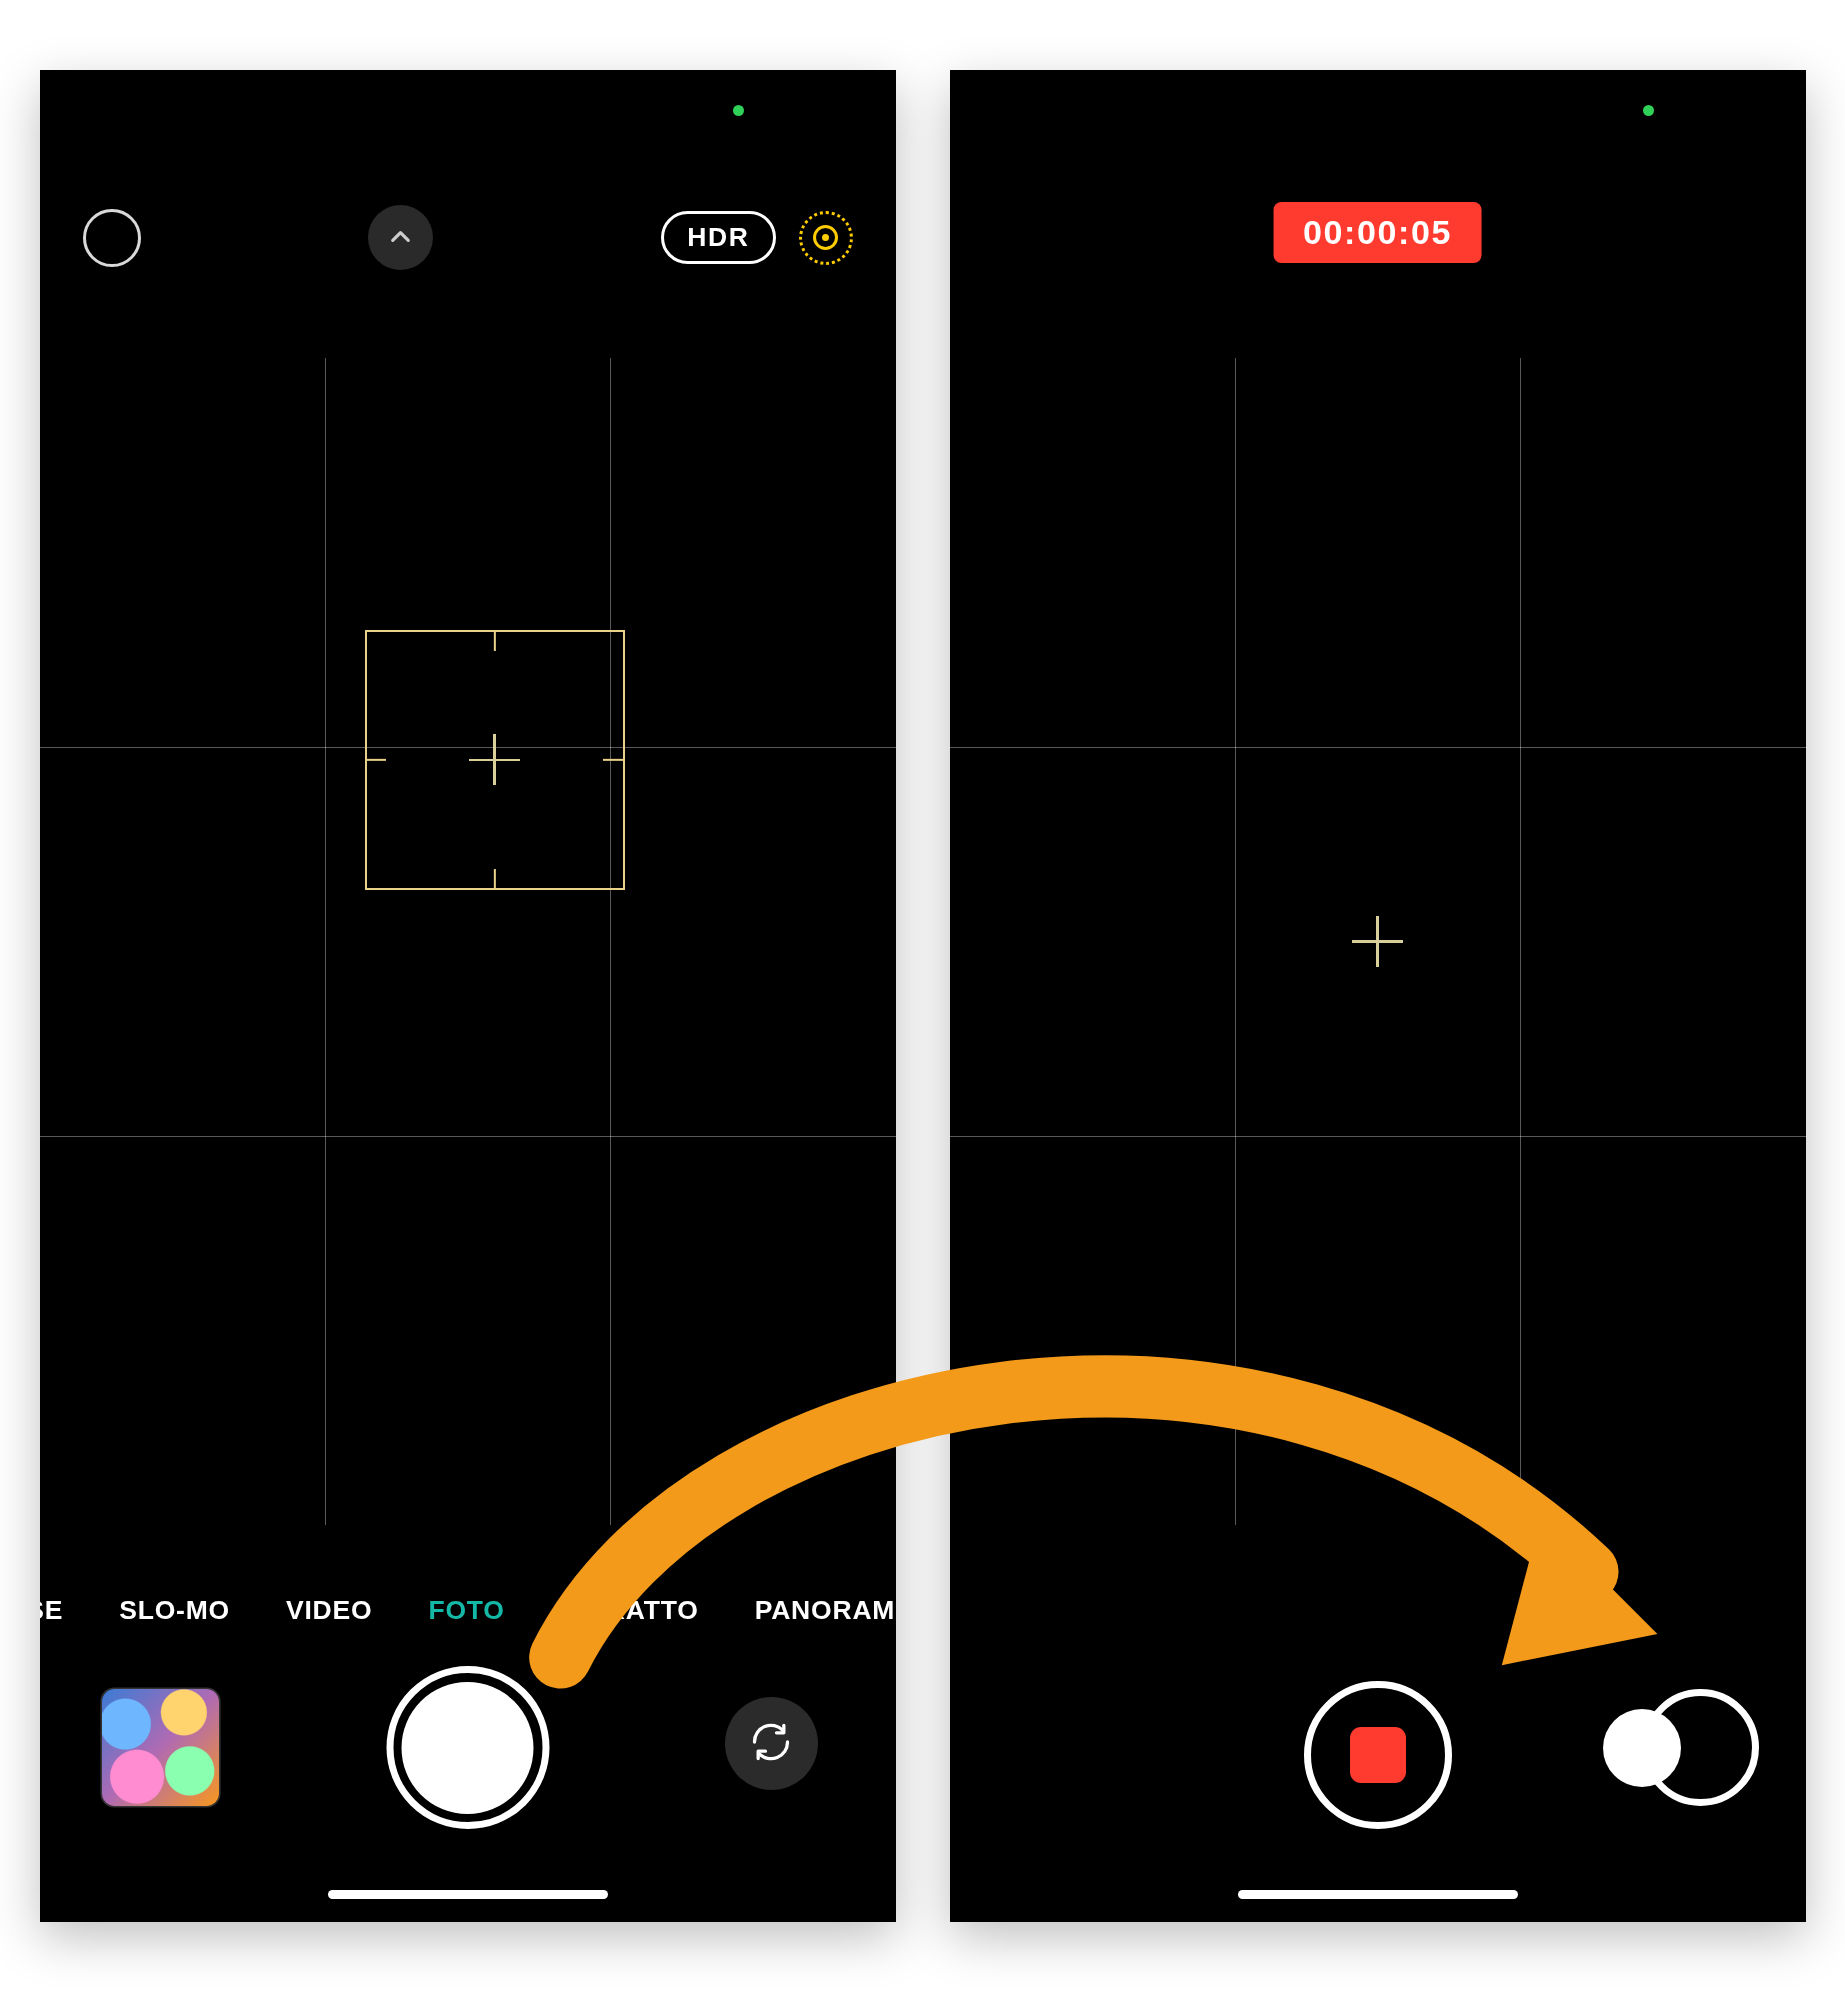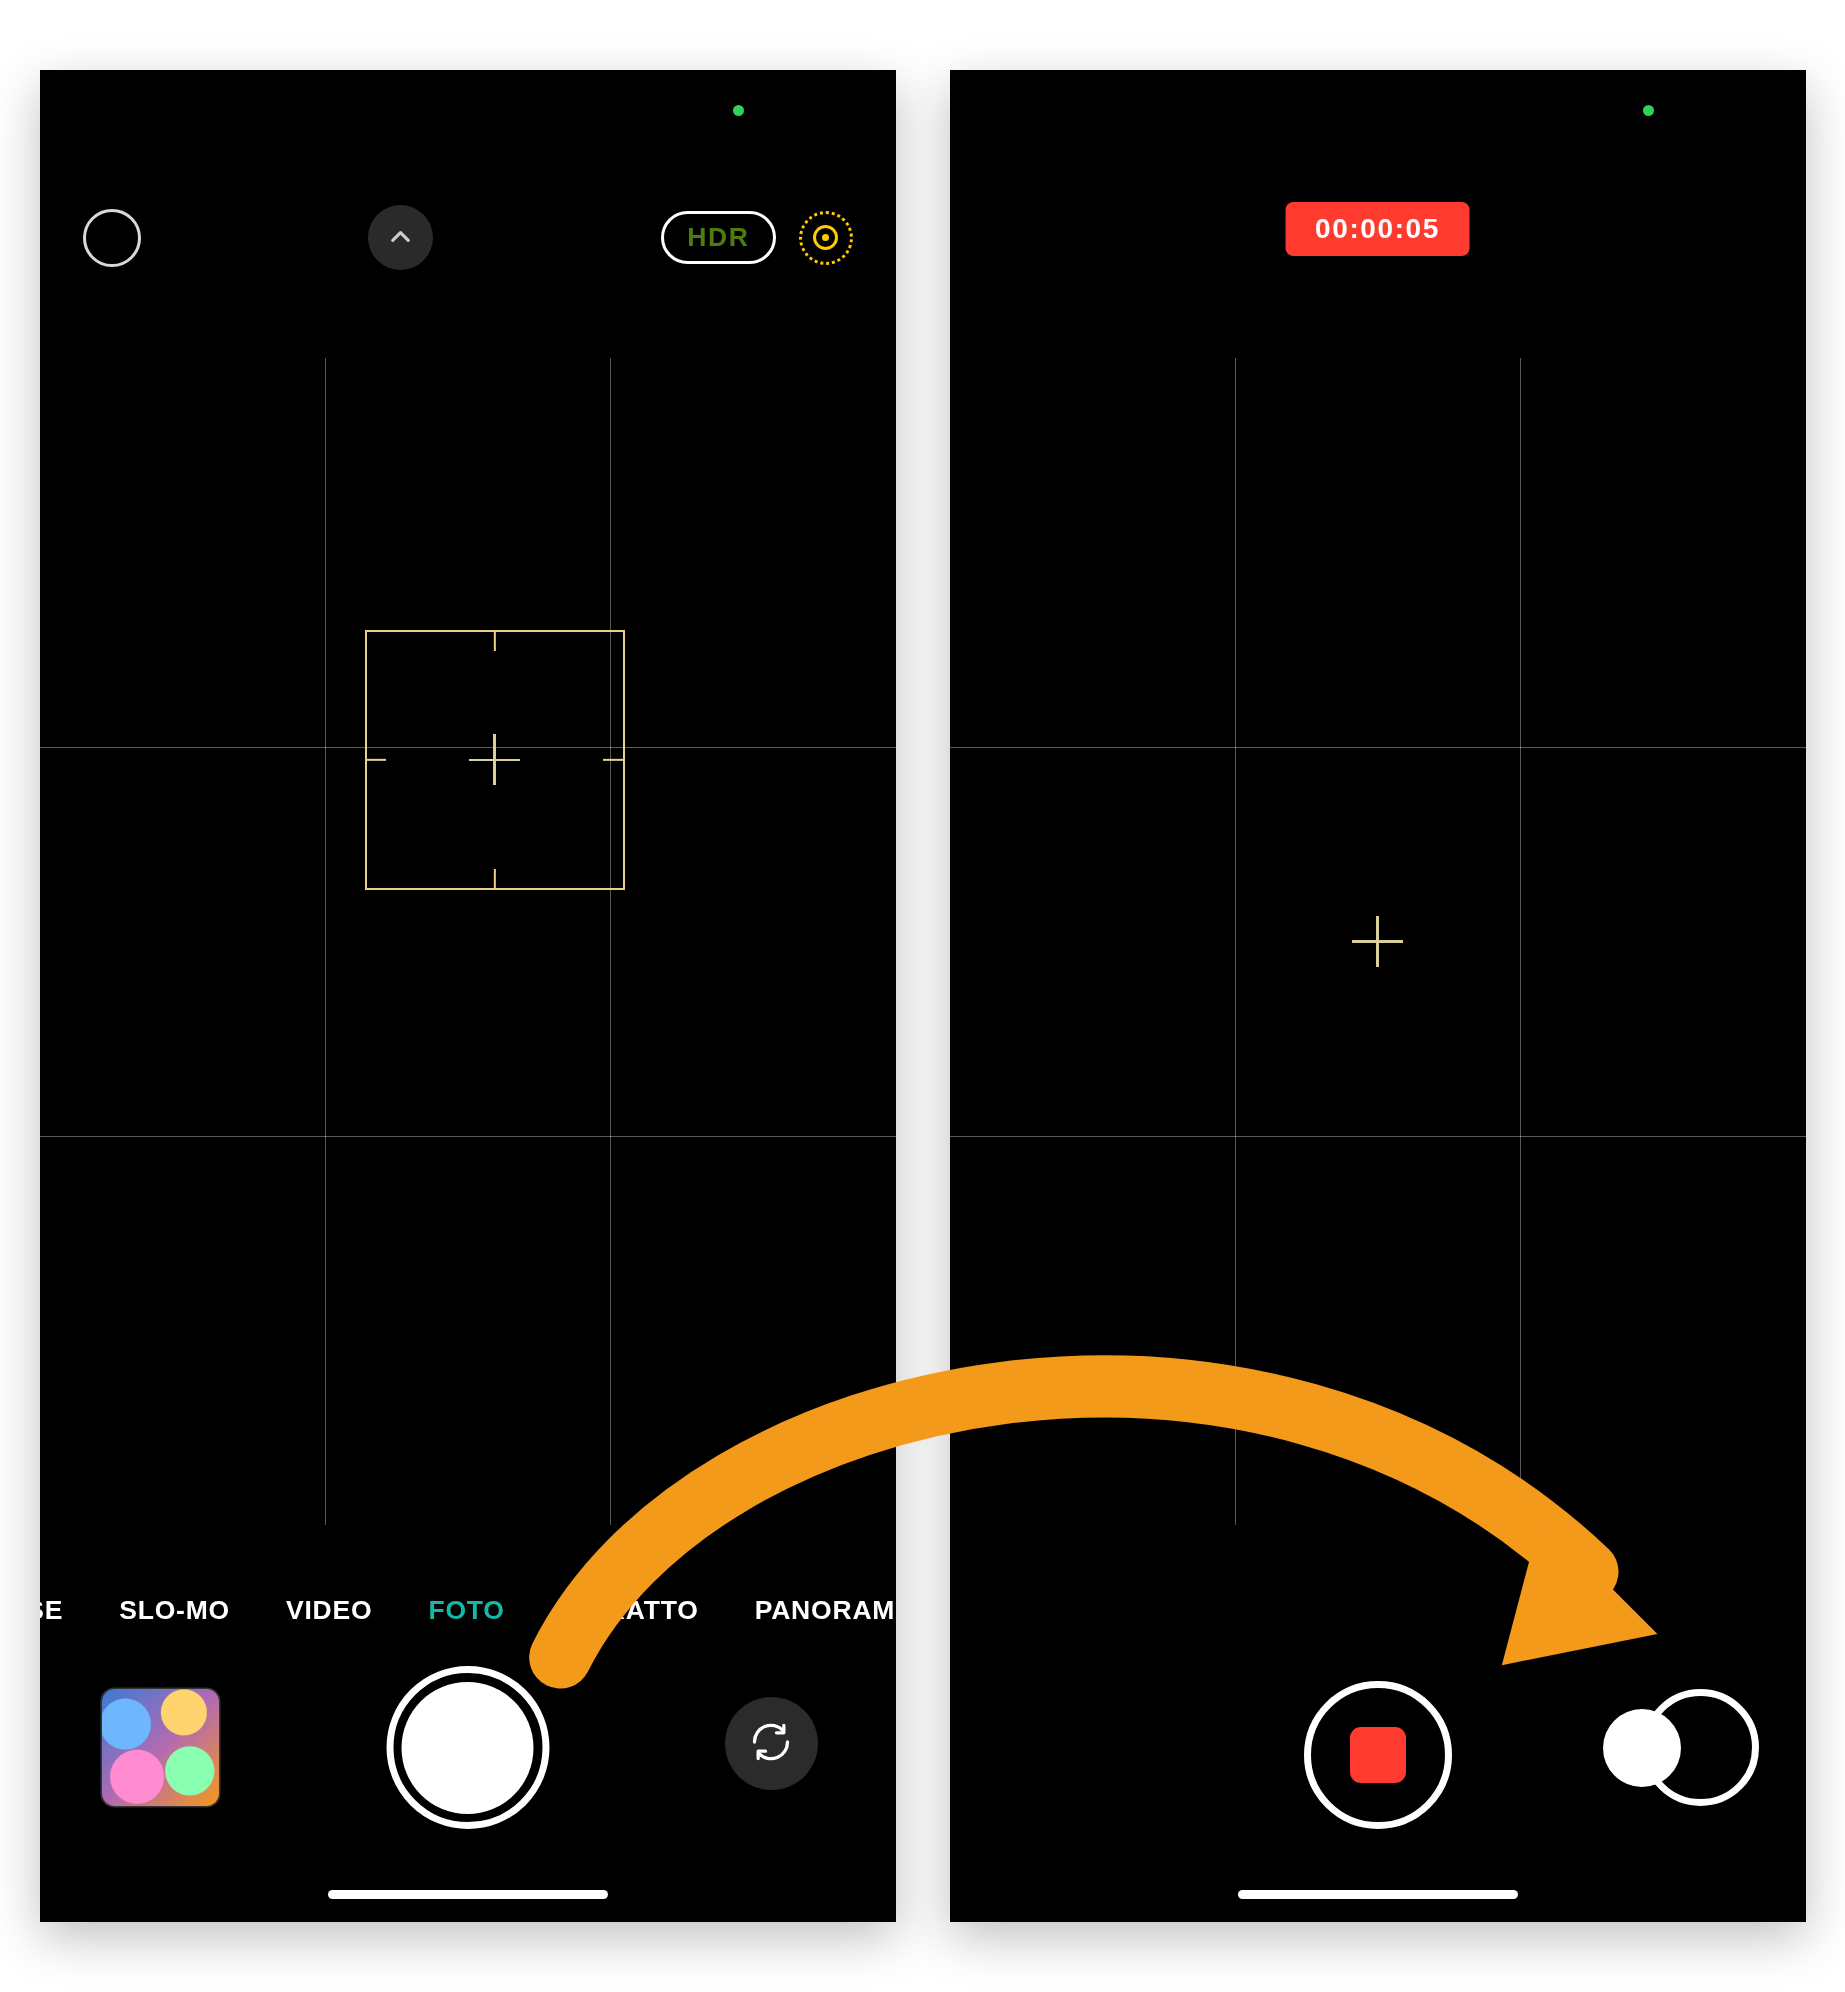--- a/index.html
+++ b/index.html
@@ -59,21 +59,21 @@
     width: 65px; height: 65px;
     border-radius: 50%;
     background: #2a2a2a;
     display: flex; align-items: center; justify-content: center;
   }
   .right-cluster { display: flex; align-items: center; gap: 23px; }
   .hdr-pill {
     border: 3.1px solid #fff;
     border-radius: 778px;
     padding: 7.8px 23px;
-    color: #4d7c0f;
+    color: #ffffff;
     font-size: 26.5px;
     font-weight: 600;
     letter-spacing: 1.6px;
   }
   .live-photo {
     width: 54px; height: 54px;
     border-radius: 50%;
     position: relative;
     display:flex;align-items:center;justify-content:center;
   }
@@ -92,21 +92,21 @@
     content:"";width:7.8px;height:7.8px;border-radius:50%;background:#ffcc00;
   }
   
   .rec-timer {
     position: absolute;
     top: 132px;
     left: 50%;
     transform: translateX(-50%);
     background: #ff3b30;
     color: #fff;
-    font-size: 28px;
+    font-size: 34px;
     font-weight: 600;
     padding: 11px 30px;
     border-radius: 7.8px;
     font-variant-numeric: tabular-nums;
     letter-spacing: 1.6px;
   }
   
   .viewfinder {
     position: absolute;
     top: 288px;

